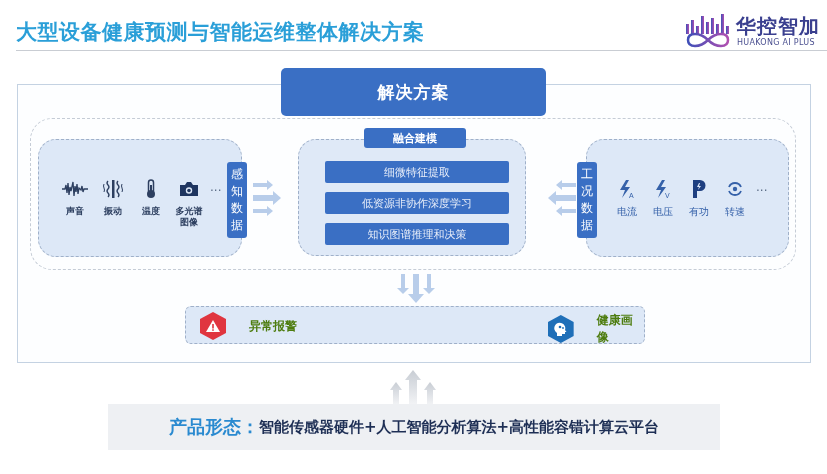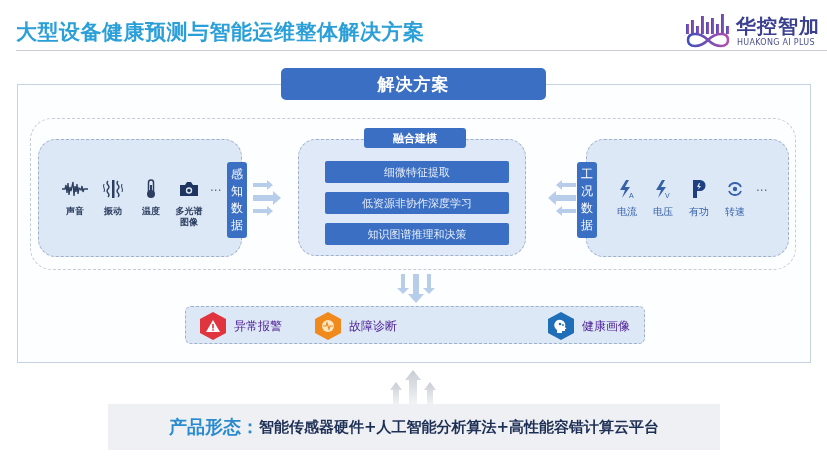--- a/index.html
+++ b/index.html
@@ -16,21 +16,21 @@
   .logo { position: absolute; left: 684px; top: 10px; width: 140px; height: 40px; }
   .logo svg { position: absolute; left: 0; top: 2px; }
   .logo-cn { position: absolute; left: 52px; top: 3px; font-size: 20px; font-weight: bold; color: #3a3f8f; letter-spacing: 1px; }
   .logo-en { position: absolute; left: 53px; top: 28px; font-size: 8px; color: #4b5090; letter-spacing: 0.3px; }
 
   .frame {
     position: absolute; left: 17px; top: 84px; width: 794px; height: 279px;
     border: 1px solid #c4d2e2; background: #fdfeff;
   }
   .solution-header {
-    position: absolute; left: 281px; top: 68px; width: 265px; height: 32px;
+    position: absolute; left: 281px; top: 68px; width: 265px; height: 48px;
     background: #3a6fc4; border-radius: 5px; color: #fff; font-size: 17px; font-weight: bold;
     display: flex; align-items: center; justify-content: center; letter-spacing: 1px;
   }
 
   .outer-dashed {
     position: absolute; left: 30px; top: 118px; width: 766px; height: 152px;
     border: 1px dashed #c5ccd6; border-radius: 22px;
   }
 
   .panel {
@@ -72,21 +72,21 @@
 
   .outputs {
     position: absolute; left: 185px; top: 306px; width: 460px; height: 38px;
     background: #dde8f7; border: 1px dashed #9fb0c9; border-radius: 6px;
   }
   .out { position: absolute; top: 5px; display: flex; align-items: center; }
   .hex {
     width: 26px; height: 28px; display: flex; align-items: center; justify-content: center;
     clip-path: polygon(50% 0, 100% 25%, 100% 75%, 50% 100%, 0 75%, 0 25%);
   }
-  .out .lb { margin-left: 8px; font-size: 12px; font-weight: normal; color: #4c1d95; }
+  .out .lb { margin-left: 23px; font-size: 12px; font-weight: bold; color: #4d7c0f; }
 
   .product-bar {
     position: absolute; left: 108px; top: 404px; width: 612px; height: 46px;
     background: #eef0f3; display: flex; align-items: center; justify-content: center;
   }
   .product-label { font-size: 18px; font-weight: bold; color: #2a8ad0; }
   .product-value { font-size: 15px; font-weight: bold; color: #1e2f55; }
 </style>
 </head>
 <body>
@@ -267,29 +267,20 @@
   <div class="out" style="left:14px">
     <div class="hex" style="background:#e0353f">
       <svg width="14" height="12" viewBox="0 0 14 12">
           <polygon points="7,0 14,12 0,12" fill="#fff"></polygon>
           <rect x="6.2" y="4" width="1.6" height="4.5" fill="#e0353f"></rect>
           <rect x="6.2" y="9.3" width="1.6" height="1.5" fill="#e0353f"></rect>
         </svg>
     </div>
     <span class="lb">异常报警</span>
   </div>
-  <div class="out" style="left:129px">
-    <div class="hex" style="background:#f08a1c">
-      <svg width="14" height="14" viewBox="0 0 14 14">
-          <circle cx="7" cy="7" r="6" fill="#fde6c4"></circle>
-          <polyline points="2,7 5,7 6,4 8,10 9,7 12,7" fill="none" stroke="#f08a1c" stroke-width="1.2"></polyline>
-        </svg>
-    </div>
-    <span class="lb">故障诊断</span>
-  </div>
   <div class="out" style="left:362px">
     <div class="hex" style="background:#1f6fb8">
       <svg width="14" height="15" viewBox="0 0 14 15">
           <path d="M3 14 v-3 a5.5 5.5 0 1 1 8 -3 l1.5 2 h-1.5 v2 h-3 v2 z" fill="#fff"></path>
           <circle cx="6" cy="5" r="1.3" fill="#1f6fb8"></circle>
           <circle cx="9" cy="6" r="0.9" fill="#1f6fb8"></circle>
         </svg>
     </div>
     <span class="lb">健康画像</span>
   </div>

